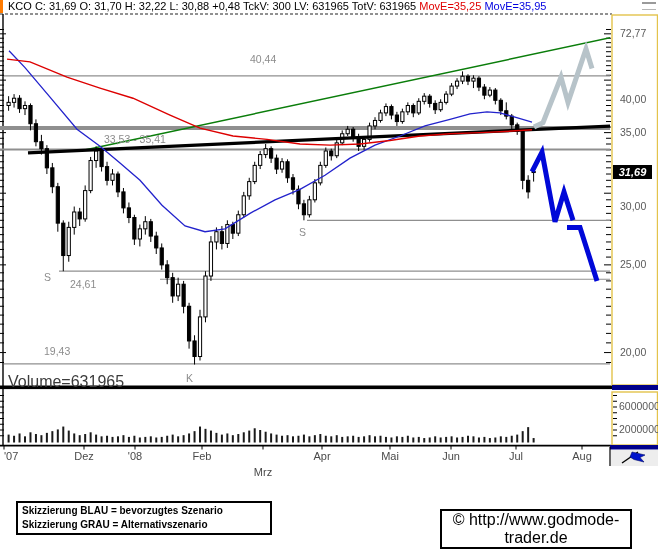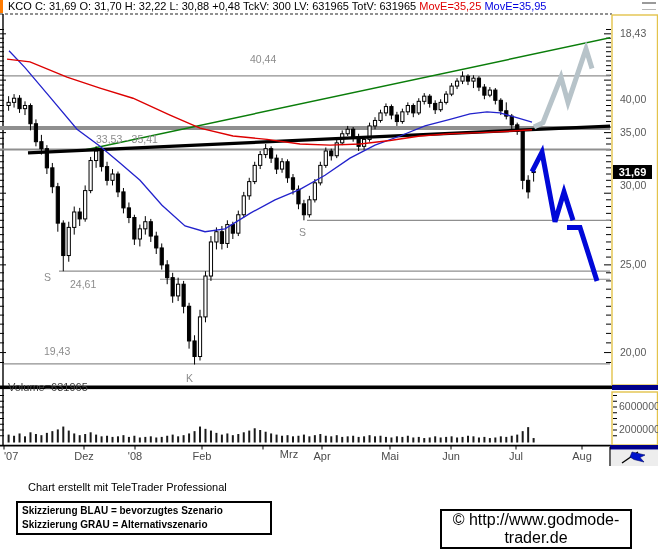--- a/index.html
+++ b/index.html
@@ -6,24 +6,24 @@
   #stage{position:relative;width:658px;height:550px;background:#fff;overflow:hidden;
          font-family:"Liberation Sans",sans-serif;}
   #quotebar{position:absolute;left:0;top:0;width:564px;height:14px;background:#fff;
             font-size:11px;line-height:13px;white-space:nowrap;color:#000;}
   #quotebar .stripe{position:absolute;left:0;top:0;width:3px;height:13px;background:#ff7b00;}
   #quotebar .txt{position:absolute;left:8px;top:0;}
   .mv1{color:#e00000;} .mv2{color:#0000e0;}
   #handle{position:absolute;right:2px;top:2px;width:14px;height:5px;border-top:2px solid #9a9a9a;border-bottom:1px solid #b5b5b5;}
   svg{position:absolute;left:0;top:0;}
   .lvl-label,.letter-label{position:absolute;color:#8c8c8c;font-size:10.5px;white-space:nowrap;}
-  #vol-label{position:absolute;left:8px;top:381px;color:#3c3c3c;font-size:11px;}
+  #vol-label{position:absolute;left:8px;top:373px;color:#3c3c3c;font-size:16px;}
   .pr-label{position:absolute;color:#5a5a5a;font-size:10.5px;}
   #price-badge{position:absolute;left:613px;top:165px;width:39px;height:14px;background:#000;color:#fff;
-               font-size:11px;line-height:14px;text-align:center;font-weight:bold;}
+               font-size:11px;line-height:14px;text-align:center;font-weight:bold;font-style:italic;}
   .month{position:absolute;top:450px;color:#4a4a4a;font-size:11px;transform:translateX(-50%);}
   .month.first{transform:none;}
   #credit{position:absolute;left:28px;top:481px;font-size:11px;color:#000;}
   #legend-box{position:absolute;left:16px;top:501px;width:244px;border:2px solid #000;background:#fff;
               font-size:10px;font-weight:bold;color:#000;padding:1px 4px;line-height:14px;}
   #copyright-box{position:absolute;left:440px;top:509px;width:188px;border:2px solid #000;background:#fff;
                  font-size:16px;color:#000;text-align:center;line-height:18px;}
   #flag-cell{position:absolute;left:611px;top:450px;width:47px;height:16px;background:#ededed;}
 </style>
 </head>
@@ -492,59 +492,58 @@
       <line x1="202" y1="446" x2="202" y2="449.5" stroke="#000" stroke-width="1"></line>
       <line x1="263" y1="446" x2="263" y2="449.5" stroke="#000" stroke-width="1"></line>
       <line x1="322" y1="446" x2="322" y2="449.5" stroke="#000" stroke-width="1"></line>
       <line x1="390" y1="446" x2="390" y2="449.5" stroke="#000" stroke-width="1"></line>
       <line x1="451" y1="446" x2="451" y2="449.5" stroke="#000" stroke-width="1"></line>
       <line x1="516" y1="446" x2="516" y2="449.5" stroke="#000" stroke-width="1"></line>
       <line x1="582" y1="446" x2="582" y2="449.5" stroke="#000" stroke-width="1"></line>
     </svg>
 
   <div id="labels-layer">
-      <div class="pr-label" style="left: 620px; top: 26.8427px;">18,43</div>
+      <div class="pr-label" style="left: 620px; top: 26.8427px;">72,77</div>
       <div class="pr-label" style="left: 620px; top: 73.1357px; margin-top: 20px;">40,00</div>
       <div class="pr-label" style="left: 620px; top: 125.618px; text-align: center;">35,00</div>
-      <div class="pr-label" style="left: 620px; top: 179px;">30,00</div>
+      <div class="pr-label" style="left: 620px; top: 200px;">30,00</div>
       <div class="pr-label" style="left: 620px; top: 257.864px;">25,00</div>
       <div class="pr-label" style="left: 620px; top: 345.568px;">20,00</div>
       <div class="pr-label" style="left: 619px; top: 400px;">6000000</div>
       <div class="pr-label" style="left: 619px; top: 423px;">2000000</div>
       <div class="lvl-label" style="left: 250px; top: 53px;">40,44</div>
-      <div class="lvl-label" style="left: 96px; top: 133px; text-align: center;">33,53 - 35,41</div>
+      <div class="lvl-label" style="left: 104px; top: 133px; text-align: center;">33,53 - 35,41</div>
       <div class="lvl-label" style="left: 70px; top: 278px;">24,61</div>
       <div class="lvl-label" style="left: 44px; top: 345px;">19,43</div>
       <div class="letter-label" style="left: 44px; top: 271px;">S</div>
       <div class="letter-label" style="left: 299px; top: 226px;">S</div>
       <div class="letter-label" style="left: 186px; top: 372px;">K</div>
       <div class="month first" style="left: 4px; top: 450px;">'07</div>
       <div class="month" style="left: 84px; top: 450px;">Dez</div>
       <div class="month" style="left: 135px; top: 450px; text-align: right;">'08</div>
       <div class="month" style="left: 202px; top: 450px;">Feb</div>
-      <div class="month" style="left: 263px; top: 448px; margin-left: 26px;">Mrz</div>
+      <div class="month" style="left: 263px; top: 466px;">Mrz</div>
       <div class="month" style="left: 322px; top: 450px;">Apr</div>
       <div class="month" style="left: 390px; top: 450px;">Mai</div>
       <div class="month" style="left: 451px; top: 450px;">Jun</div>
       <div class="month" style="left: 516px; top: 450px;">Jul</div>
       <div class="month" style="left: 582px; top: 450px;">Aug</div>
     </div>
 
   <div id="vol-label">Volume=631965</div>
 
   <div id="price-badge">31,69</div>
 
   <div id="flag-cell">
     <svg width="47" height="16">
       <line x1="11" y1="13" x2="27" y2="2" stroke="#000" stroke-width="1.4"></line>
       <path d="M 21,2 L 34,5 L 29,7.5 L 33,12 L 23,9.5 L 19,7 Z" fill="#0014cc" stroke="#000a66" stroke-width="0.6"></path>
     </svg>
   </div>
 
-  <div id="credit">Chart erstellt mit TeleTrader Professional</div>
 
   <div id="legend-box">
     <div>Skizzierung BLAU = bevorzugtes Szenario</div>
     <div>Skizzierung GRAU = Alternativszenario</div>
   </div>
 
   <div id="copyright-box">
     <span>© http://www.godmode-trader.de</span>
   </div>
 

